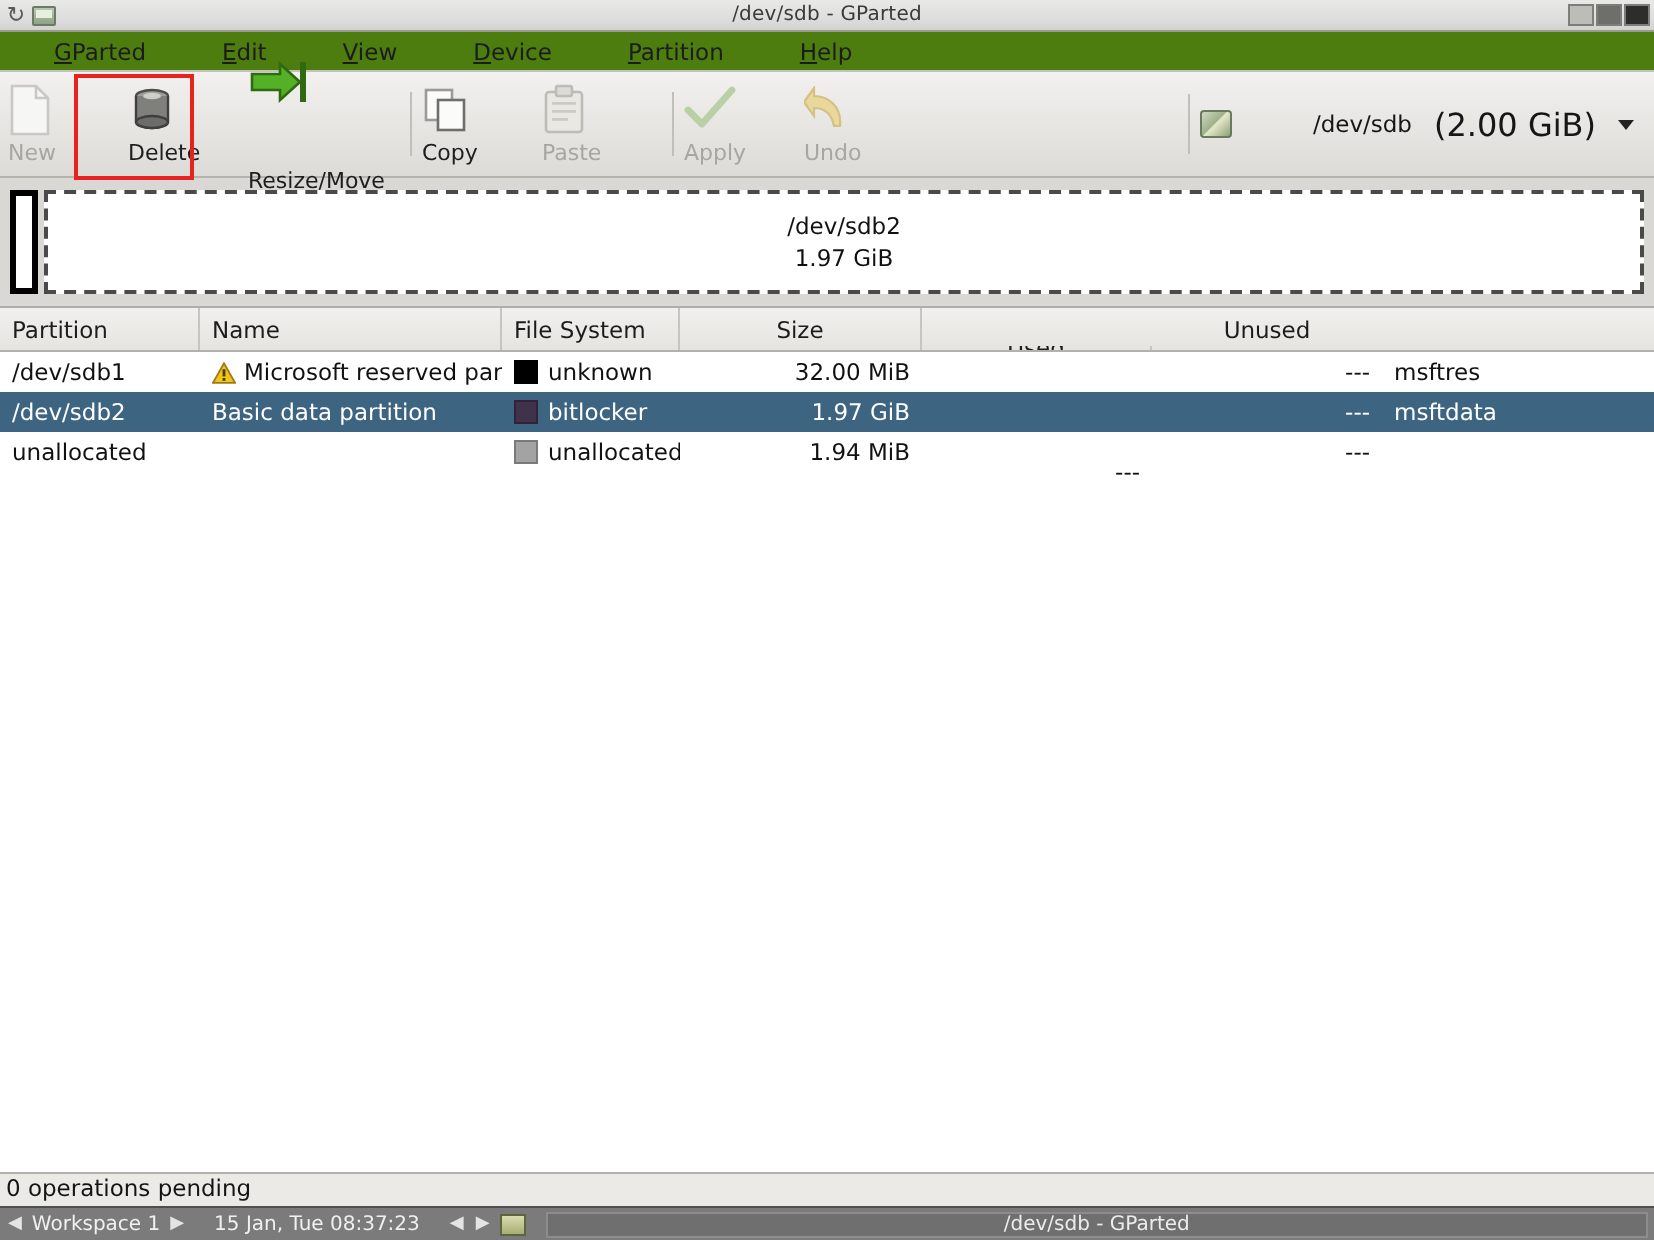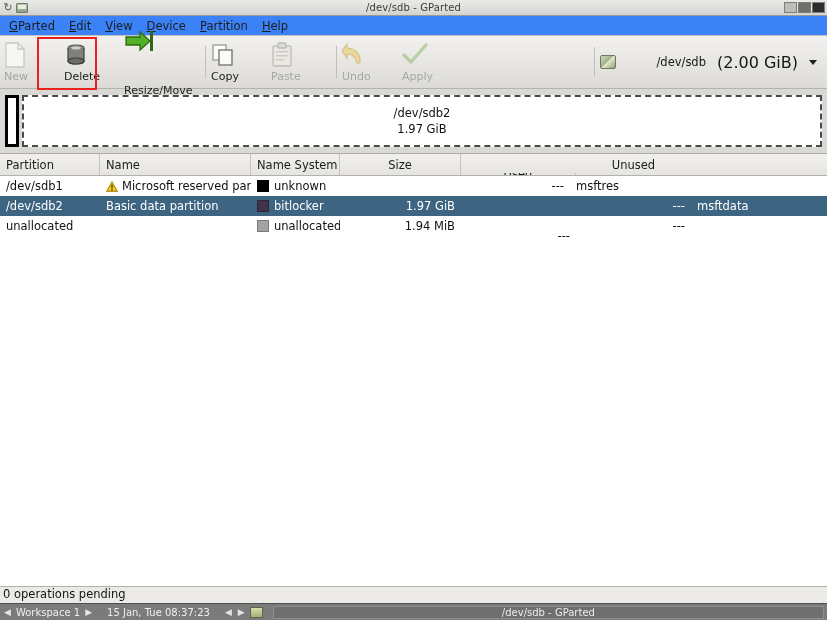--- a/index.html
+++ b/index.html
@@ -83,26 +83,27 @@
     border: 1px solid #7d7d79;
     box-sizing: border-box;
   }
   .tb-btn.min { background: #bdbdb8; }
   .tb-btn.max { background: #6e6e6a; }
   .tb-btn.close { background: #2d2d2b; }
 
   
   .menubar {
     height: 19px;
-    background: #3b82f6;
+    background: #4d7c0f;
     border-bottom: 1px solid #c3c2be;
     display: flex;
     align-items: center;
-    padding-left: 2px;
-    flex: 0 0 auto;
+    padding-left: 20px;
+    flex: 0 0 auto;
+    gap: 24px;
   }
   .menu-item {
     padding: 2px 7px;
     font-size: 11.5px;
     color: #1c1c1c;
     cursor: default;
     white-space: nowrap;
   }
   .menu-item u { text-decoration: underline; }
 
@@ -417,34 +418,34 @@
           <rect x="5" y="17" width="8" height="1.4" fill="#cbcac5"></rect>
         </svg>
       </div>
       <div class="lbl">Paste</div>
     </div>
 
     <div class="tsep"></div>
 
     <div class="tbtn disabled">
       <div class="ico">
+        <svg width="26" height="24" viewBox="0 0 26 24">
+          <path d="M2 12 L9 19 L24 2" fill="none" stroke="#b9cfa5" stroke-width="3.4" stroke-linecap="round" stroke-linejoin="round"></path>
+        </svg>
+      </div>
+      <div class="lbl">Apply</div>
+    </div>
+
+    <div class="tbtn disabled">
+      <div class="ico">
         <svg width="24" height="24" viewBox="0 0 24 24">
           <path d="M18 20 C19 10 12 5 5 5 l0 -4 -5 7 5 7 0 -4 c6 0 9 4 10 9 z" fill="#e9d79c" stroke="#d4c184" stroke-width="1.1"></path>
         </svg>
       </div>
       <div class="lbl">Undo</div>
-    </div>
-
-    <div class="tbtn disabled">
-      <div class="ico">
-        <svg width="26" height="24" viewBox="0 0 26 24">
-          <path d="M2 12 L9 19 L24 2" fill="none" stroke="#b9cfa5" stroke-width="3.4" stroke-linecap="round" stroke-linejoin="round"></path>
-        </svg>
-      </div>
-      <div class="lbl">Apply</div>
     </div>
 
     <div class="hl-box"></div>
 
     <div class="dev-sel">
       <div class="dev-icon"></div>
       <div class="dev-name">/dev/sdb</div>
       <div class="dev-size">(2.00 GiB)</div>
       <div class="dev-arrow"></div>
     </div>
@@ -456,21 +457,21 @@
       <div class="pname">/dev/sdb2</div>
       <div class="psize">1.97 GiB</div>
     </div>
   </div>
 
   <div class="table-area">
 
     <div class="thead">
       <div class="th c-part">Partition</div>
       <div class="th c-name">Name</div>
-      <div class="th c-fs">Name System</div>
+      <div class="th c-fs">File System</div>
       <div class="th c-size center">Size</div>
       <div class="th c-used center">Used</div>
       <div class="th c-unused center">Unused</div>
     </div>
 
     <div class="trow">
       <div class="td c-part">/dev/sdb1</div>
       <div class="td c-name">
         <span class="warn-ico">
           <svg width="12" height="11" viewBox="0 0 12 11">
@@ -478,20 +479,21 @@
             <rect x="5.3" y="3.6" width="1.4" height="3.6" fill="#4a3a06"></rect>
             <rect x="5.3" y="8.0" width="1.4" height="1.4" fill="#4a3a06"></rect>
           </svg>
         </span>
         <span>Microsoft reserved partition</span>
       </div>
       <div class="td c-fs">
         <span class="swatch" style="background:#000000"></span>
         <span>unknown</span>
       </div>
+      <div class="td c-size right">32.00 MiB</div>
       <div class="td c-used right">---</div>
       <div class="td c-unused right">---</div>
       <div class="td c-flags">msftres</div>
     </div>
 
     <div class="trow selected">
       <div class="td c-part">/dev/sdb2</div>
       <div class="td c-name">
         <span>Basic data partition</span>
       </div>

